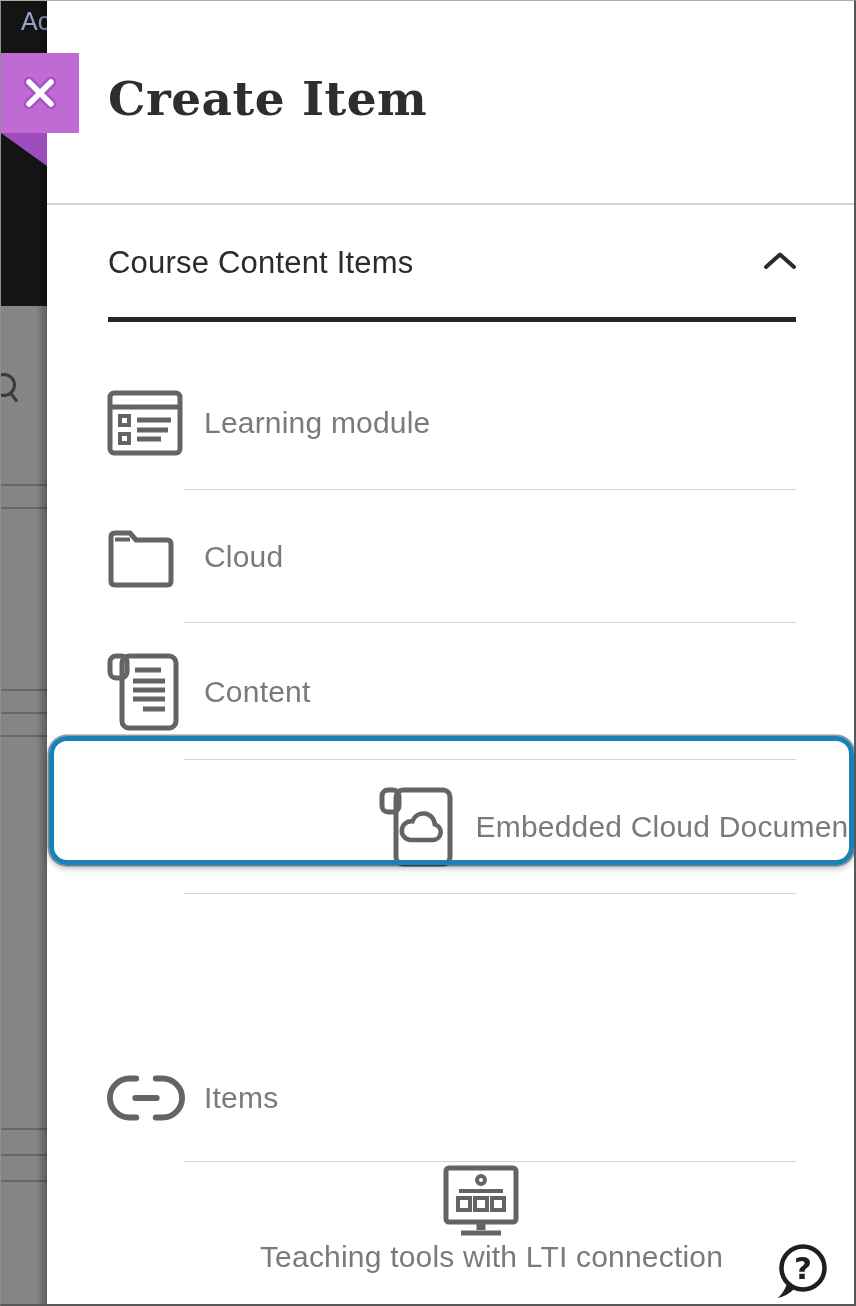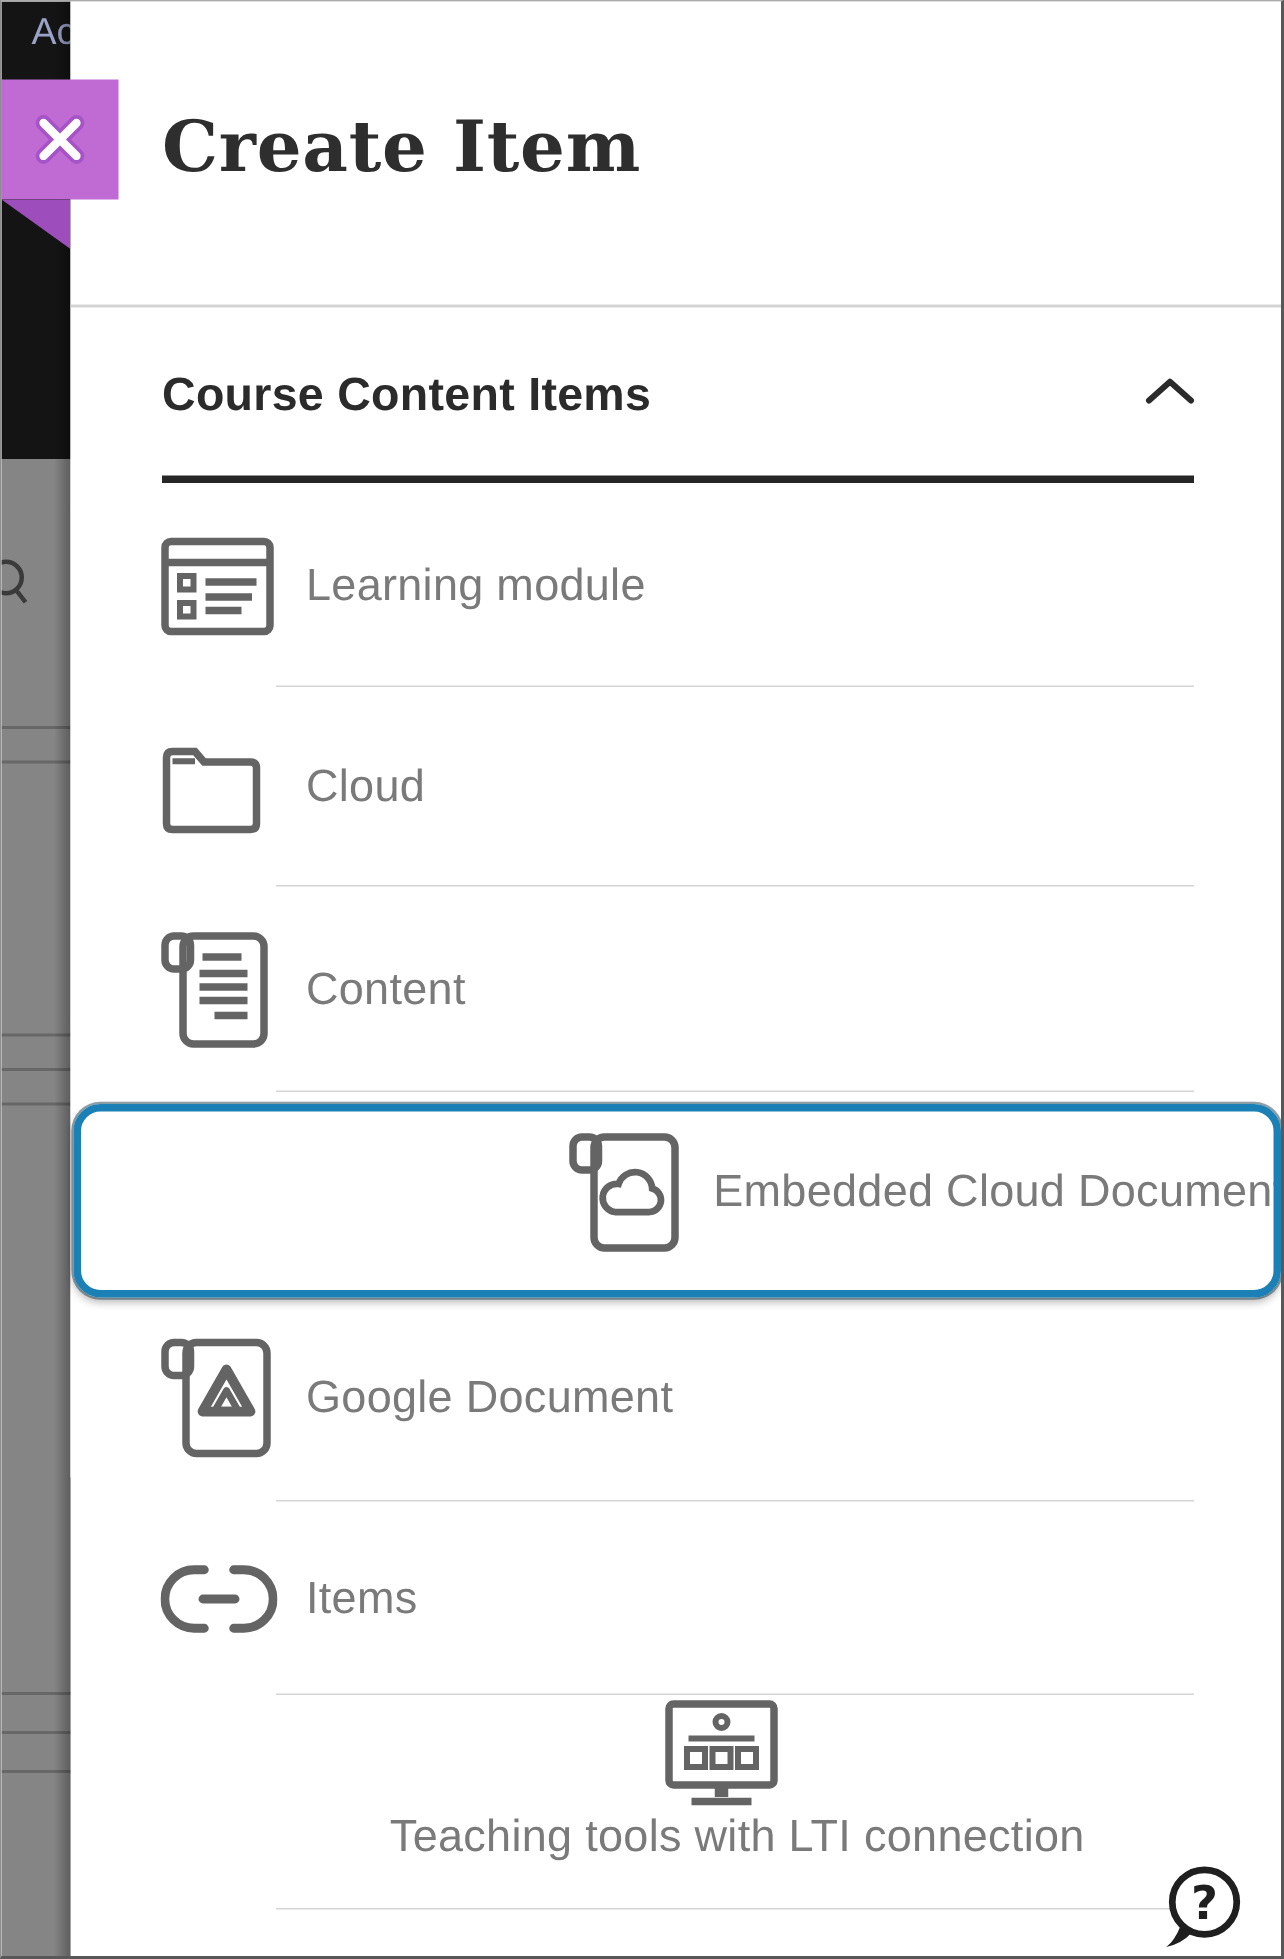--- a/index.html
+++ b/index.html
@@ -21,26 +21,26 @@
   .bk-line  { position:absolute; left:0; width:46px; height:2px; background:rgba(0,0,0,0.22); }
   .bk-text  { position:absolute; left:20px; top:6px; color:#9aa3c7; font-size:25px; white-space:nowrap; }
 
   
   .panel { position:absolute; left:46px; top:0; width:810px; height:984px; background:#ffffff; }
   .panel-title { position:absolute; left:61px; top:70px; font-family:"DejaVu Serif","Liberation Serif",serif;
                  font-size:47px; letter-spacing:0.5px; color:#2e2e2e; }
   .title-divider { position:absolute; left:0; top:202px; width:810px; height:1.5px; background:#d4d4d4; }
 
   .section-header { position:absolute; left:0; top:238px; width:810px; height:46px; cursor:pointer; }
-  .section-label { position:absolute; left:61px; top:6px; font-size:31px; font-weight:bold; color:#2b2b2b; letter-spacing:0.2px; }
+  .section-label { position:absolute; left:61px; top:6px; font-size:31px; font-weight:normal; color:#2b2b2b; letter-spacing:0.2px; }
   .section-chevron { position:absolute; left:716px; top:12px; }
   .section-underline { position:absolute; left:61px; top:316px; width:688px; height:4.5px; background:#262626; }
 
   
-  .item-row { position:absolute; left:0; width:810px; display:flex; align-items:center; padding-left:60px; cursor:pointer; }
+  .item-row { position:absolute; left:0; width:810px; display:flex; align-items:center; padding-left:60px; cursor:pointer;margin-top:32px; }
   .item-row .icon-box { width:78px; display:flex; justify-content:flex-start; align-items:center; flex:0 0 78px; }
   .item-label { margin-left:19px; font-size:30px; color:#7a7a7a; letter-spacing:0.2px; white-space:nowrap; }
   .item-row .row-divider { position:absolute; left:137px; bottom:0; width:612px; height:1.5px; background:#d4d4d4; }
   .r1 { top:322px;  height:135px; }
   .r2 { top:457px;  height:133px; }
   .r3 { top:590px;  height:137px; }
   .r4 { top:727px;  height:134px;justify-content:flex-end; }
   .r5 { top:861px;  height:139px; }
   .r6 { top:1000px; height:129px; }
   .r7 { top:1129px; height:143px;flex-direction:column; }
@@ -159,32 +159,20 @@
         <svg width="74" height="80" viewBox="0 0 74 80">
           <rect class="icon-stroke" stroke-width="5" x="3" y="3" width="17" height="22" rx="6"></rect>
           <rect class="icon-stroke" stroke-width="5" x="17" y="3" width="54" height="74" rx="7"></rect>
           <path class="icon-stroke" stroke-width="4.5" d="M32,53 h22 a8,8 0 0 0 1.8,-15.7 a11.5,11.5 0 0 0 -22.4,-3 a9,9 0 0 0 -2.4,18.7 z"></path>
         </svg>
       </span>
       <span class="item-label">Embedded Cloud Document</span>
       <span class="row-divider"></span>
     </div>
 
-    <div class="item-row r5">
-      <span class="icon-box">
-        <svg width="74" height="80" viewBox="0 0 74 80">
-          <rect class="icon-stroke" stroke-width="5" x="3" y="3" width="17" height="22" rx="6"></rect>
-          <rect class="icon-stroke" stroke-width="5" x="17" y="3" width="54" height="74" rx="7"></rect>
-          <path class="icon-stroke" stroke-width="6.5" stroke-linejoin="round" d="M44,21 l16,28 h-32 z"></path>
-          <path class="icon-stroke" stroke-width="4.5" stroke-linejoin="round" d="M44,35 l7.5,13 h-15 z"></path>
-        </svg>
-      </span>
-      <span class="item-label">Google Document</span>
-      <span class="row-divider"></span>
-    </div>
 
     <div class="item-row r6">
       <span class="icon-box">
         <svg width="80" height="48" viewBox="0 0 80 48">
           <g class="icon-stroke" stroke-width="6" stroke-linecap="round">
             <path d="M30,4 h-7 a20,20 0 0 0 0,40 h7"></path>
             <path d="M50,4 h7 a20,20 0 0 1 0,40 h-7"></path>
             <line x1="29" y1="24" x2="51" y2="24"></line>
           </g>
         </svg>

